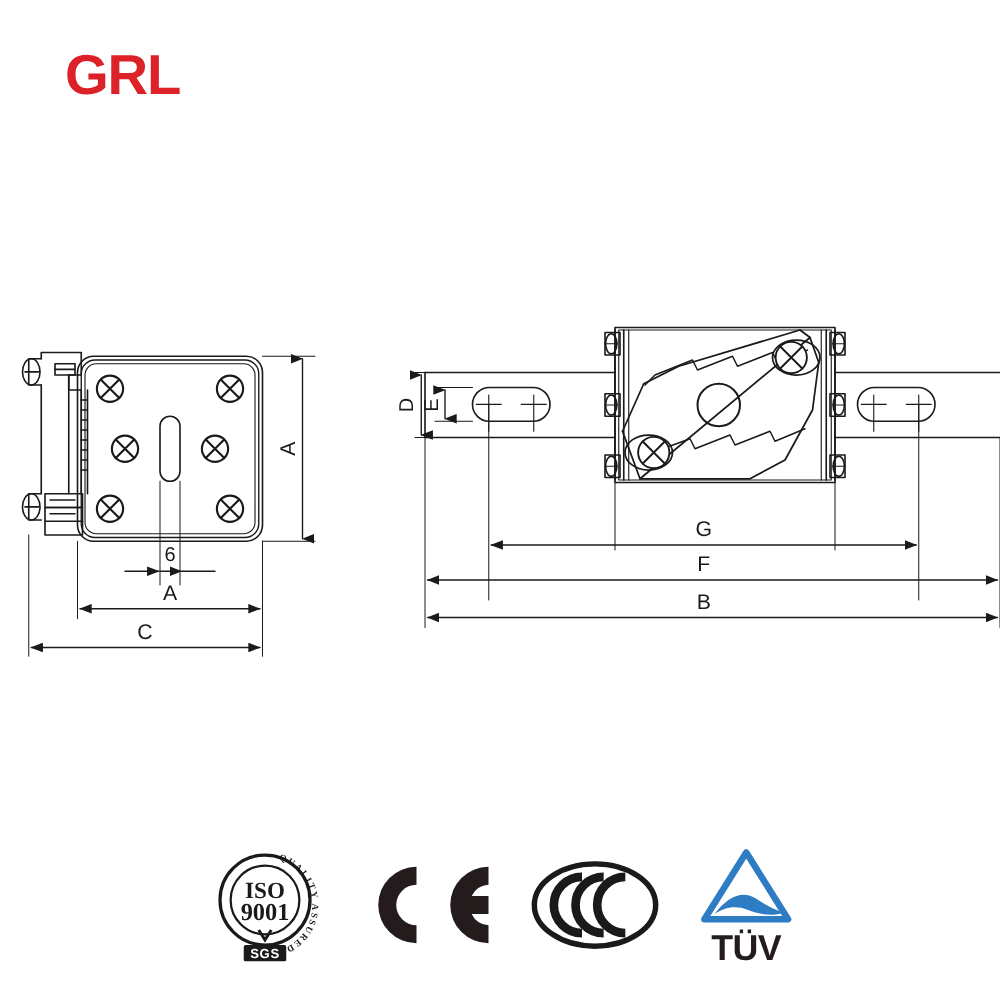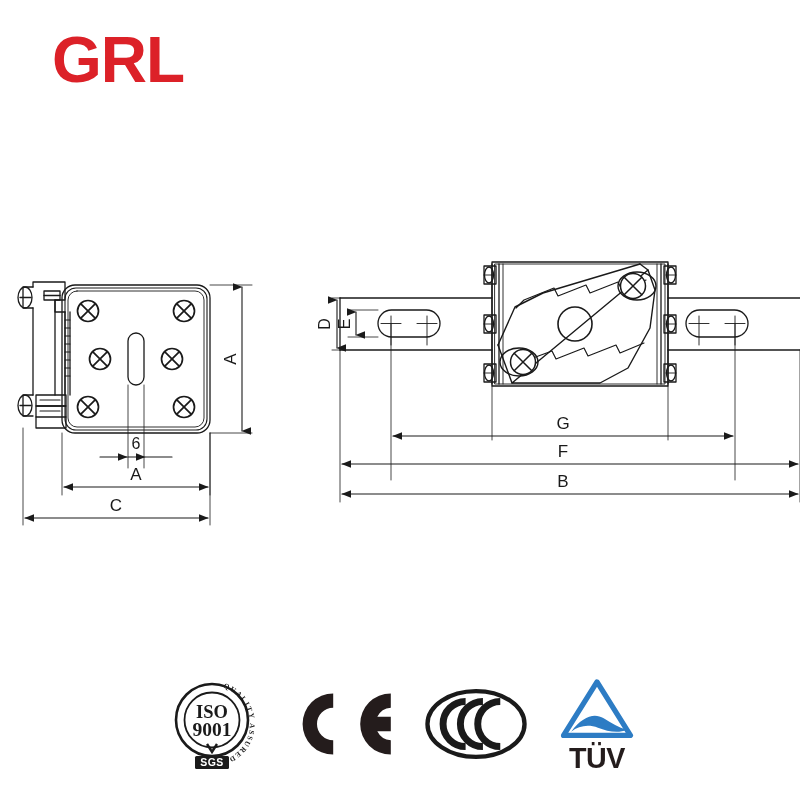--- a/index.html
+++ b/index.html
@@ -26,21 +26,21 @@
   #brand-logo {
     position: absolute;
     left: 52px;
     top: 32px;
     width: 200px;
     height: 56px;
   }
   #brand-logo .wordmark {
     font-family: "Liberation Sans", sans-serif;
     font-weight: bold;
-    font-size: 64px;
+    font-size: 45px;
     line-height: 56px;
     letter-spacing: -1px;
     color: #DC2128;
     user-select: none;
   }
   
   #drawing-area {
     position: absolute;
     left: 0;
     top: 250px;

